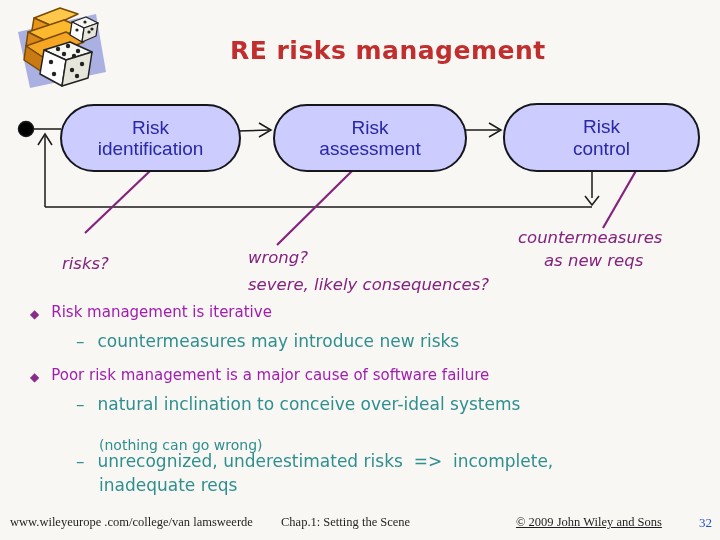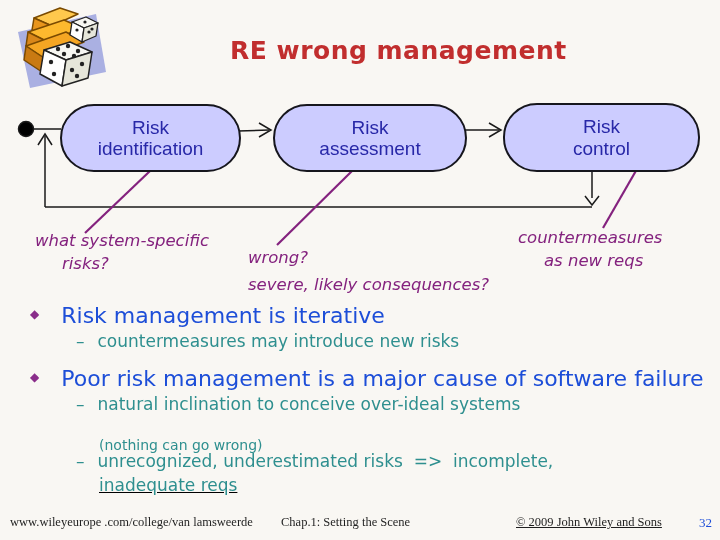--- a/index.html
+++ b/index.html
@@ -18,21 +18,21 @@
              color:#2828a8;font-size:19px;line-height:1.12;white-space:pre-line;
              font-family:"Liberation Sans",sans-serif;}
   .box1{left:60px;top:104px;width:177px;height:64px;}
   .box2{left:273px;top:104px;width:190px;height:64px;}
   .box3{left:503px;top:103px;width:193px;height:65px;}
 
   .callout{position:absolute;color:#84227e;font-size:16.5px;font-style:italic;white-space:pre;}
 
   .bullet-row{position:absolute;display:flex;align-items:flex-start;white-space:pre-wrap;}
   .diamond{color:#8a2d8a;font-size:12px;margin-top:4px;}
-  .b-text{color:#1d4ed8;font-size:22px;margin-left:22px;}
+  .b-text{color:#a21caf;font-size:15px;margin-left:12px;}
   .dash{color:#2e8f8f;font-size:17px;}
   .s-text{color:#2e8f8f;font-size:17px;margin-left:13px;}
   .note-text{color:#2e8f8f;font-size:14px;}
 
   .footer-item{position:absolute;top:515px;font-family:"Liberation Serif",serif;
                font-size:12.5px;color:#1f1f1f;white-space:pre;}
   .page-number{color:#1d4ed8;font-size:13px;}
 </style>
 </head>
 <body>
@@ -72,21 +72,21 @@
       <polygon points="80,26 94,21 92,34 78,40" fill="#e6e6da"></polygon>
       <g fill="#222" stroke="none">
         <circle cx="81" cy="20" r="1.6"></circle>
           <circle cx="73" cy="28" r="1.6"></circle>
         <circle cx="85" cy="30" r="1.6"></circle>
           <circle cx="88" cy="27" r="1.6"></circle>
       </g>
     </g>
   </svg>
 
-  <div class="title">RE wrong management</div>
+  <div class="title">RE risks management</div>
 
   <svg class="diagram-svg" viewBox="0 0 720 540">
     <g stroke="#1a1a1a" stroke-width="1.5" fill="none">
       <circle cx="26" cy="129" r="7.5" fill="#000"></circle>
       <line x1="34" y1="129" x2="61" y2="129"></line>
       <g>
         <line x1="238" y1="131" x2="269" y2="130"></line>
         <polyline points="259,123 271,130 259,137"></polyline>
       </g>
       <g>
@@ -114,21 +114,20 @@
   </div>
   <div class="state-box box2">
     <span>Risk
 assessment</span>
   </div>
   <div class="state-box box3">
     <span>Risk
 control</span>
   </div>
 
-  <div class="callout" style="left:35px;top:231px;">what system-specific</div>
   <div class="callout" style="left:62px;top:254px;">risks?</div>
   <div class="callout" style="left:248px;top:248px;">wrong?</div>
   <div class="callout" style="left:248px;top:275px;">severe, likely consequences?</div>
   <div class="callout" style="left:518px;top:228px;">countermeasures</div>
   <div class="callout" style="left:544px;top:251px;">as new reqs</div>
 
   <div class="bullet-row" style="left:30px;top:303px;">
     <span class="diamond">◆</span>
     <span class="b-text">Risk management is iterative</span>
   </div>
@@ -145,21 +144,21 @@
     <span class="dash">–</span>
     <span class="s-text">natural inclination to conceive over-ideal systems</span>
   </div>
   <div class="bullet-row" style="left:99px;top:425px;margin-top:12px;">
     <span class="note-text">(nothing can go wrong)</span>
   </div>
   <div class="bullet-row" style="left:76px;top:451px;">
     <span class="dash">–</span>
     <span class="s-text">unrecognized, underestimated risks  =&gt;  incomplete,</span>
   </div>
-  <div class="bullet-row" style="left:99px;top:475px;text-decoration:underline;">
+  <div class="bullet-row" style="left:99px;top:475px;">
     <span class="s-text" style="margin-left:0;">inadequate reqs</span>
   </div>
 
   <div class="footer-item" style="left:10px;">www.wileyeurope .com/college/van lamsweerde</div>
   <div class="footer-item" style="left:281px;">Chap.1: Setting the Scene</div>
   <div class="footer-item" style="left:516px;text-decoration:underline;">© 2009 John Wiley and Sons</div>
   <div class="footer-item page-number" style="left:699px;">32</div>
 
 </div>
 

